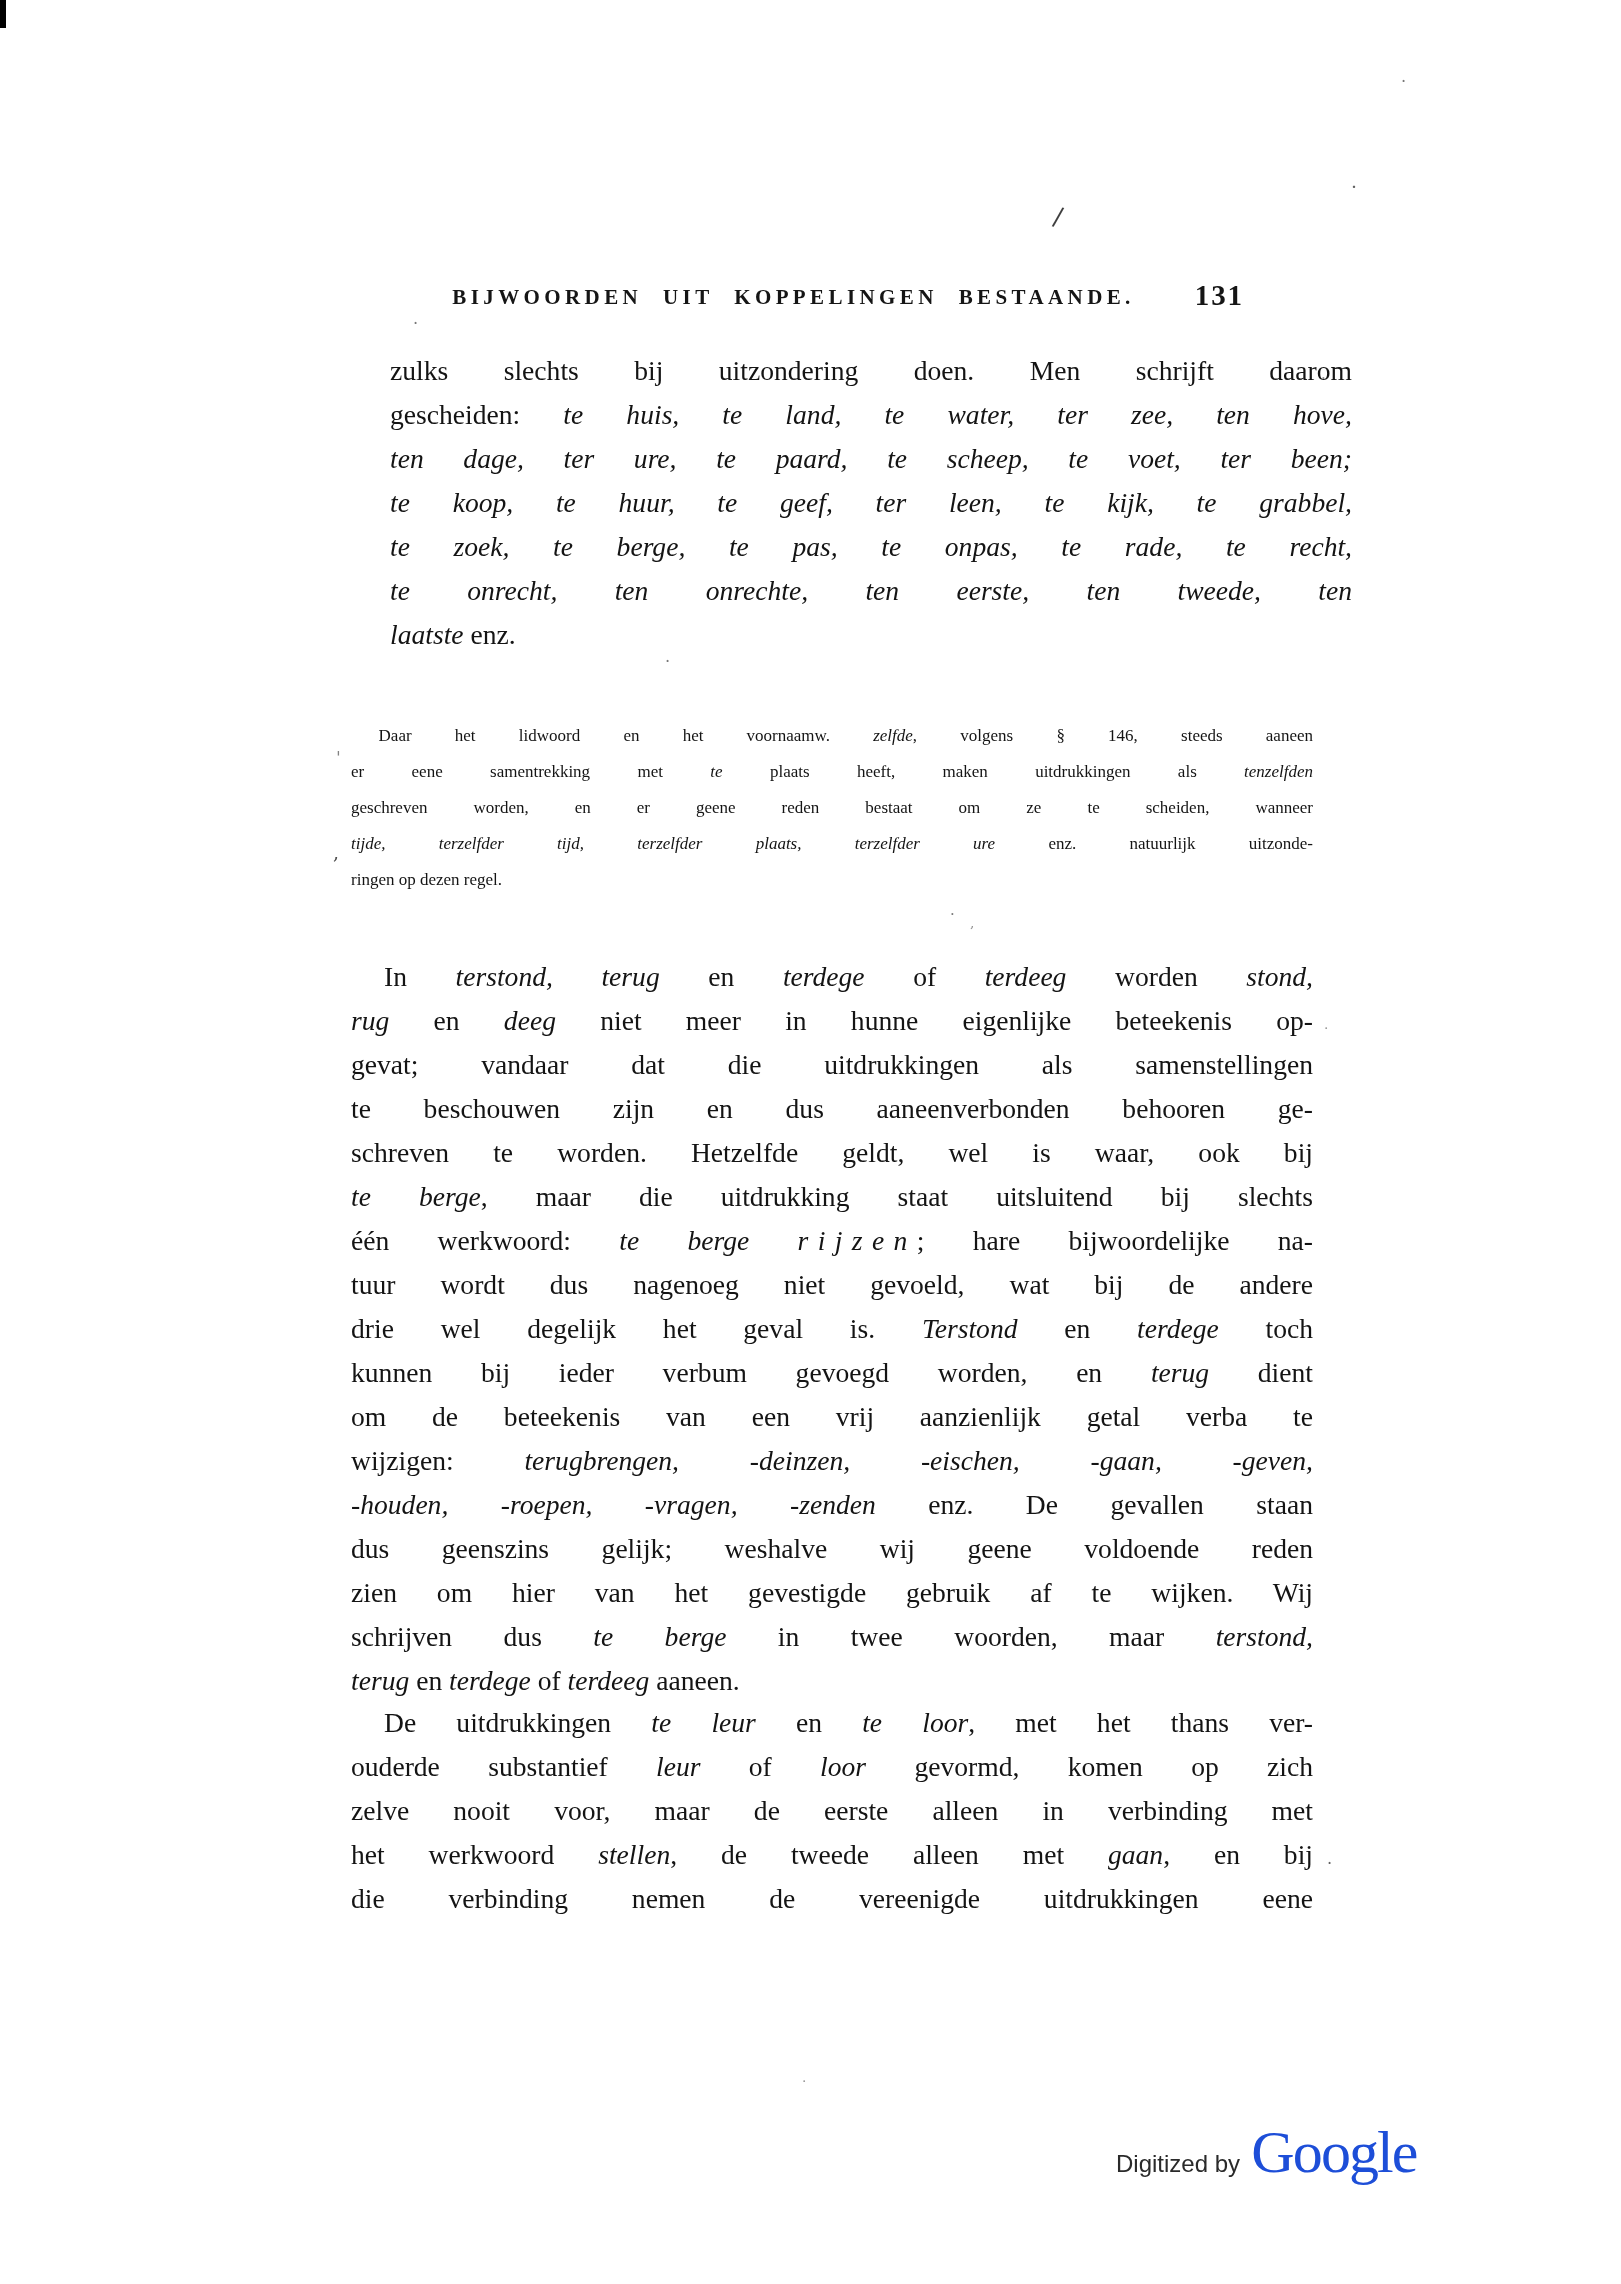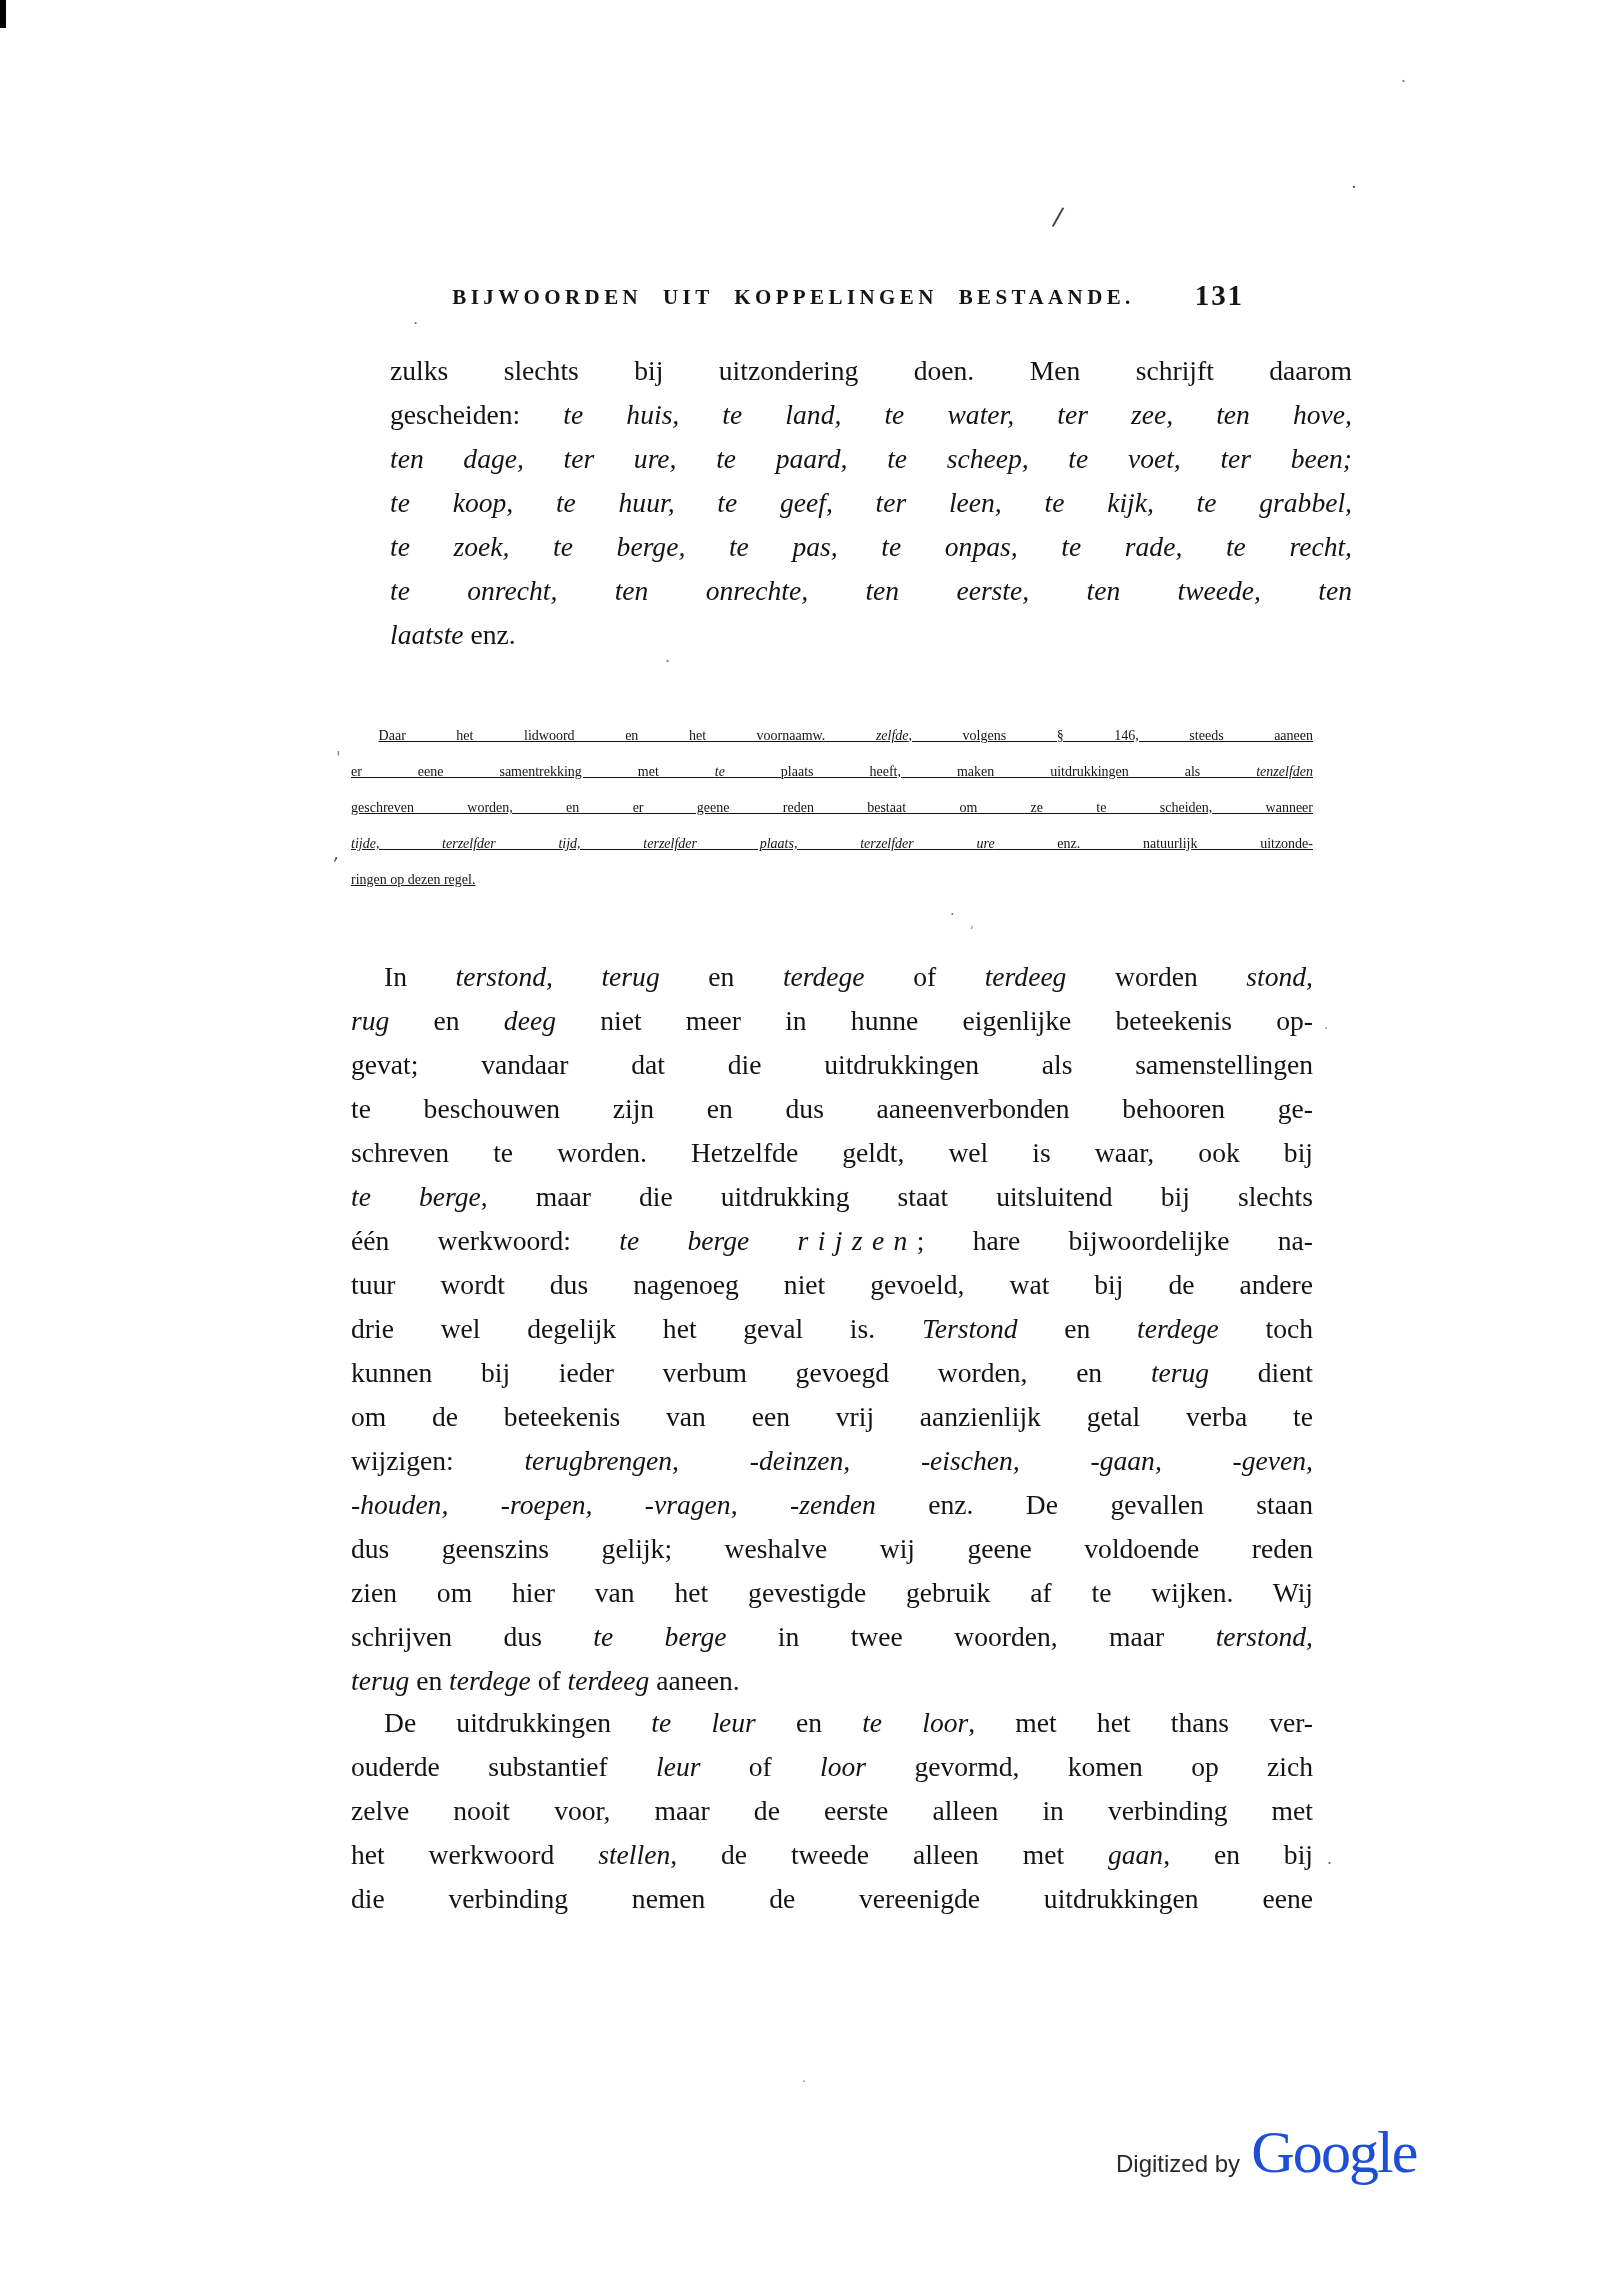--- a/index.html
+++ b/index.html
@@ -22,21 +22,21 @@
     font-size:29px;font-weight:bold;letter-spacing:1.9px;color:#151515;margin-left:44px;
   }
 
   
   .para{position:absolute;left:351px;width:962px;}
   .para .line{
     font-size:27.6px;line-height:44px;height:44px;
     text-align:justify;text-align-last:justify;
     white-space:normal;color:#141414;
   }
-  .para.small .line{font-size:14px;line-height:36px;height:36px;text-decoration:underline;}
+  .para.small .line{font-size:17px;line-height:36px;height:36px;}
   .para .line.left{text-align-last:left;}
   .para .line.indent{text-indent:33px;}
   .para.small .line.indent{text-indent:27.6px;}
   .i{font-style:italic;}
   .s{font-style:italic;letter-spacing:0.34em;}
 
   #para-p1{top:349px;margin-left:39px;}
   #para-note{top:718px;}
   #para-p2{top:955px;}
   #para-p3{top:1701px;}

